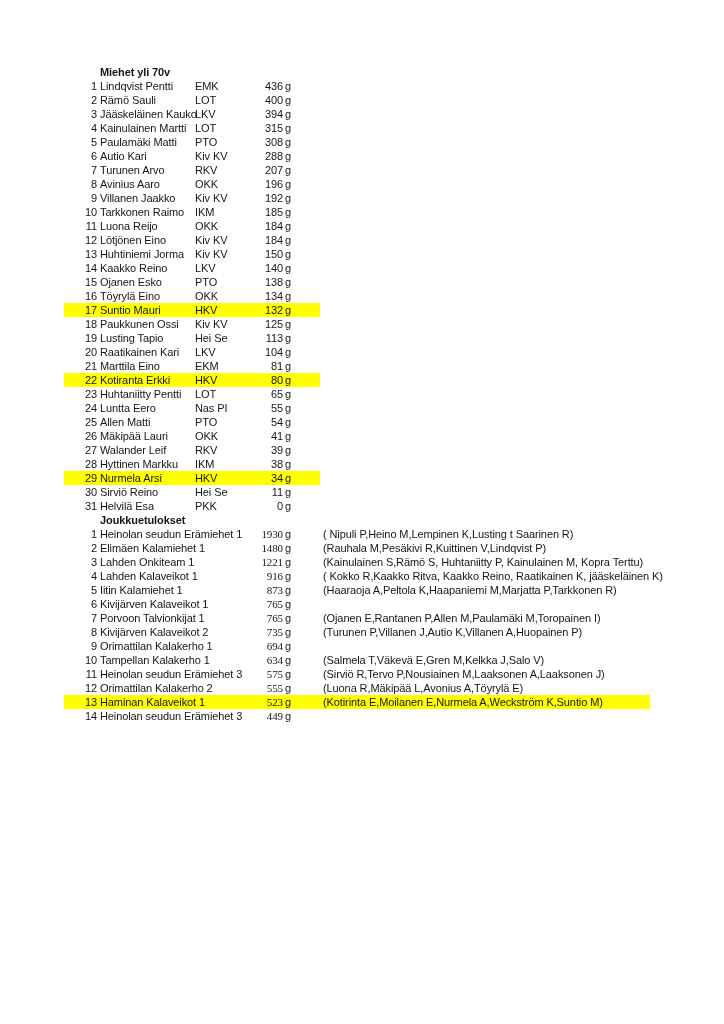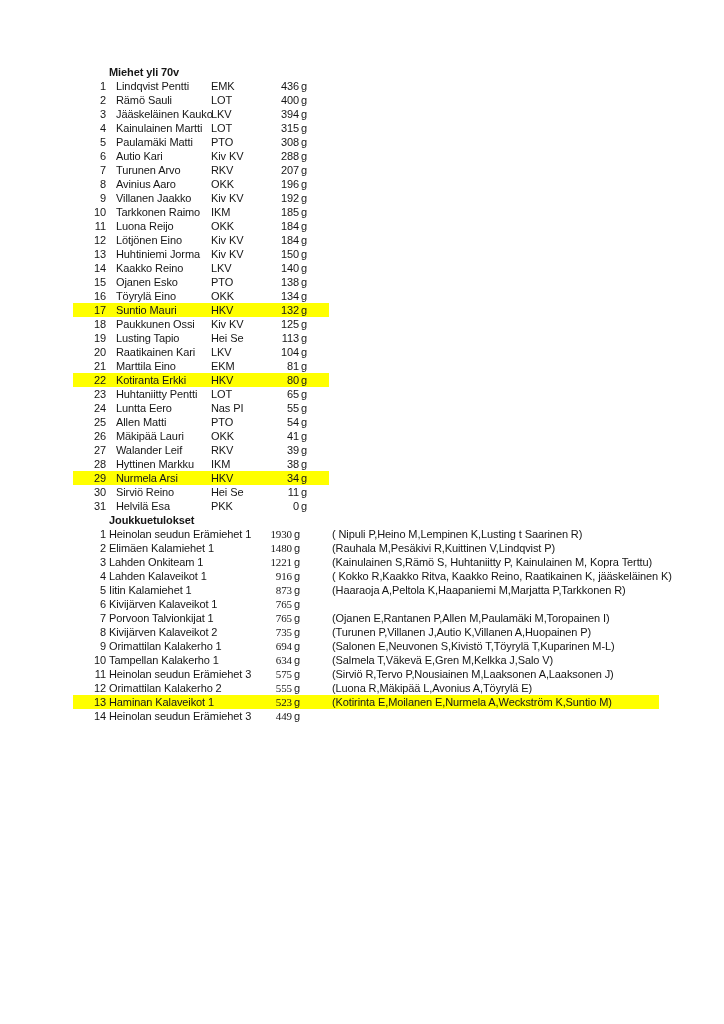--- a/index.html
+++ b/index.html
@@ -8,39 +8,39 @@
     width: 724px;
     height: 1024px;
     background: #ffffff;
     overflow: hidden;
     font-family: "Liberation Sans", sans-serif;
     font-size: 11px;
     line-height: 14px;
     color: #161616;
     letter-spacing: -0.1px;
   }
-  .content { position: absolute; left: 73px; top: 65px; }
+  .content { position: absolute; left: 64px; top: 65px; }
   .section-title {
     font-weight: bold;
     margin-left: 36px;
     height: 14px;
     white-space: nowrap;
   }
   .teams { }
   .row {
     display: flex;
     height: 14px;
     align-items: baseline;
     white-space: nowrap;
   }
   .irow { width: 256px; }
   .trow { position: relative; width: 586px; }
   .hl { background: var(--hl, #ffff00); }
   .c-rank    { flex: none; width: 33px; text-align: right; }
-  .c-name    { flex: none; margin-left: 10px; width: 95px; overflow: visible; }
+  .c-name    { flex: none; margin-left: 3px; width: 95px; overflow: visible; }
   .c-club    { flex: none; width: 63px; }
   .c-weight  { flex: none; width: 25px; text-align: right; }
   .c-unit    { flex: none; margin-left: 2px; }
   .c-team    { flex: none; margin-left: 3px; width: 157px; overflow: visible; }
   .c-tweight { flex: none; width: 26px; text-align: right; font-family: Liberation Serif, serif; }
   .c-members { position: absolute; left: 259px; top: 0; }
 </style>
 </head>
 <body>
 
@@ -326,21 +326,20 @@
             <span class="c-team">Kivijärven Kalaveikot 2</span>
             <span class="c-tweight">735</span>
             <span class="c-unit">g</span>
             <span class="c-members">(Turunen P,Villanen J,Autio K,Villanen A,Huopainen P)</span>
           </div>
           <div class="row trow">
             <span class="c-rank">9</span>
             <span class="c-team">Orimattilan Kalakerho 1</span>
             <span class="c-tweight">694</span>
             <span class="c-unit">g</span>
-            <span class="c-members">(Salonen E,Neuvonen S,Kivistö T,Töyrylä T,Kuparinen M-L)</span>
           </div>
           <div class="row trow">
             <span class="c-rank">10</span>
             <span class="c-team">Tampellan Kalakerho 1</span>
             <span class="c-tweight">634</span>
             <span class="c-unit">g</span>
             <span class="c-members">(Salmela T,Väkevä E,Gren M,Kelkka J,Salo V)</span>
           </div>
           <div class="row trow">
             <span class="c-rank">11</span>

